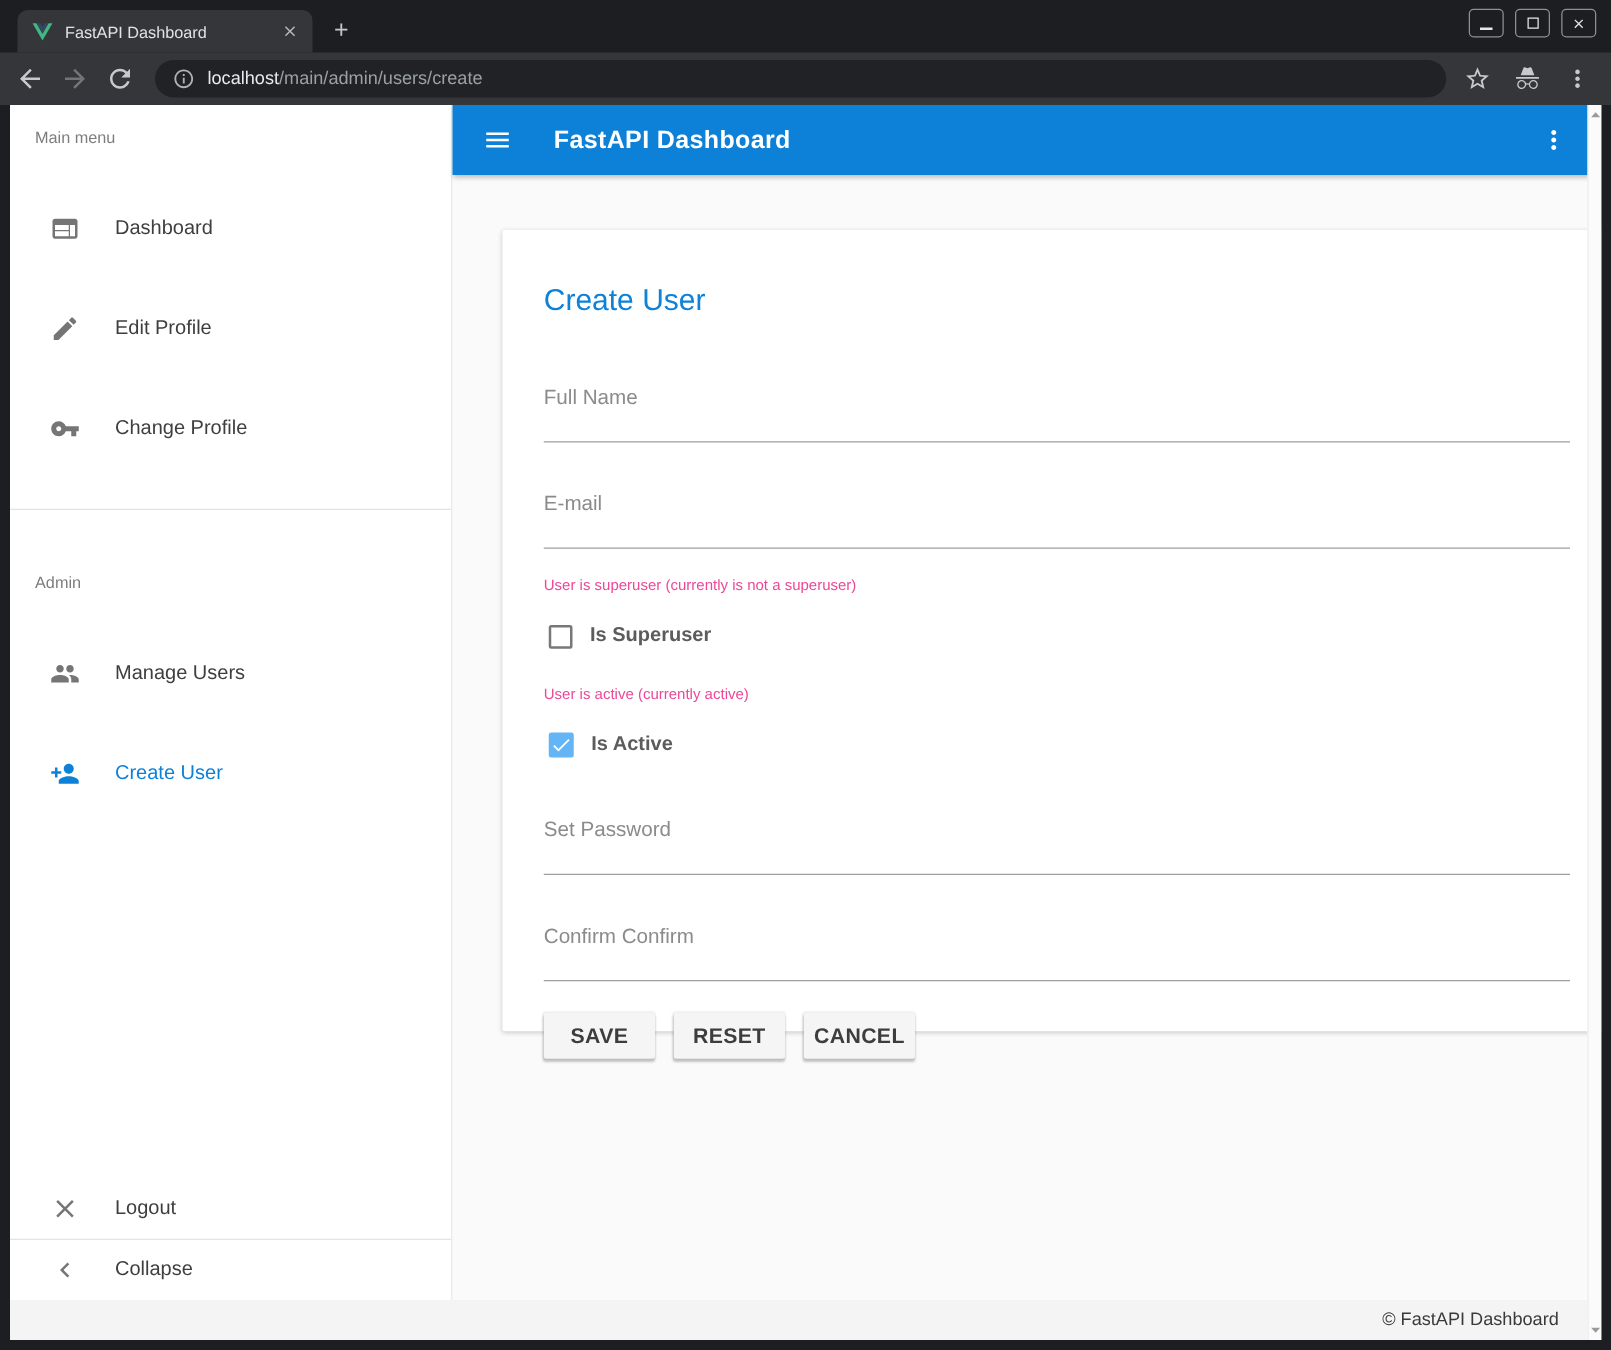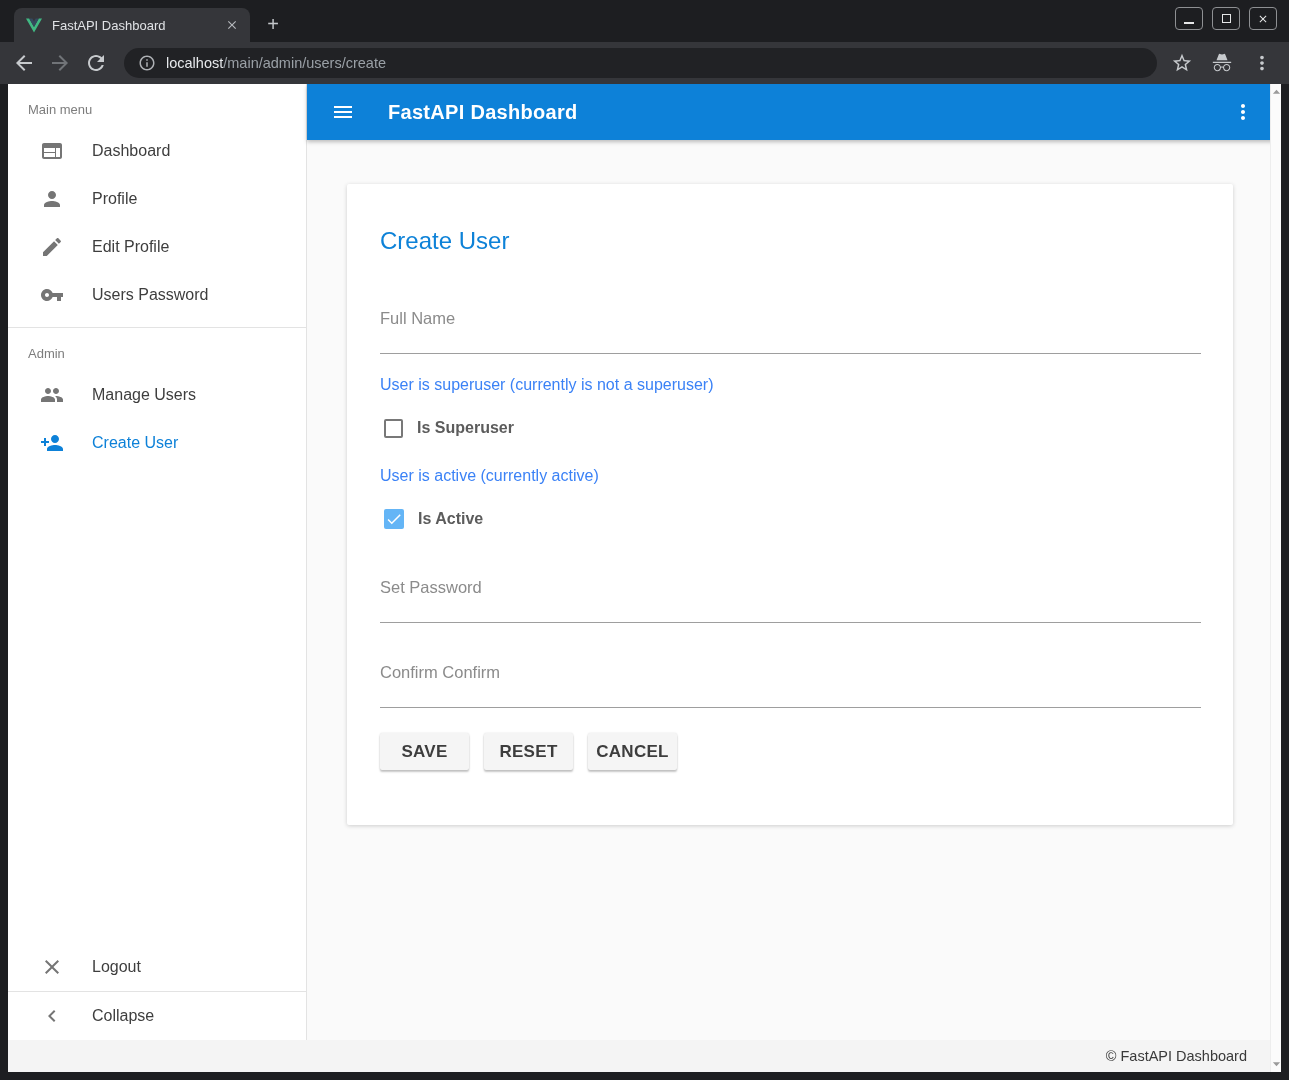--- a/index.html
+++ b/index.html
@@ -33,22 +33,22 @@
   .url-text .host { color:#e8eaed; }
   .toolbar-right { display:flex; align-items:center; gap:18px; margin-right:16px; }
   .tb-icon { width:22px; height:22px; color:#c7cacd; }
 
   
   .app { position:absolute; top:84px; left:8px; right:8px; bottom:8px; background:#fafafa;
          display:flex; flex-direction:column; overflow:hidden; }
   .app-body { flex:1; display:flex; min-height:0; }
 
   
-  .sidebar { width:299px; background:#ffffff; border-right:1px solid #e3e3e3;
-             display:flex; flex-direction:column; flex:none; }
+  .sidebar { width:354px; background:#ffffff; border-right:1px solid #e3e3e3;
+             display:flex; flex-direction:column; flex:none;gap:32px; }
   .side-header { font-size:13px; color:#7d7d7d; padding:18px 0 10px 20px; }
   .side-item { height:48px; display:flex; align-items:center; padding-left:32px; cursor:pointer; }
   .side-item .icon { width:24px; height:24px; color:#757575; flex:none; }
   .side-item .lbl { margin-left:28px; font-size:16px; color:#3e3e3e; }
   .side-item.active .icon { color:#0d81d8; }
   .side-item.active .lbl { color:#0d81d8; }
   .side-divider { border-top:1px solid #e3e3e3; margin:8px 0 0 0; }
   .side-bottom { margin-top:auto; }
 
   
@@ -63,21 +63,21 @@
   .card { position:absolute; left:40px; top:44px; width:886px; height:641px; background:#ffffff;
           border-radius:2px; box-shadow:0 1px 4px rgba(0,0,0,.18); padding:30px 32px 0 33px; }
   .card-title { font-size:24px; font-weight:normal; color:#0d82d8; margin-top:13px; }
 
   .field { margin-top:54px; border-bottom:1px solid #9e9e9e; padding-bottom:25px; }
   .field .ph { font-size:16.5px; color:#8b8b8b; }
   .field.email { margin-top:40px; }
   .field.pwd1 { margin-top:47px; }
   .field.pwd2 { margin-top:40px; }
 
-  .hint { font-size:16px; color:#3b82f6; }
+  .hint { font-size:12px; color:#ec4899; }
   .hint.sup { margin-top:22px; }
   .hint.act { margin-top:27px; }
 
   .check-row { display:flex; align-items:center; margin-top:22px; height:24px;font-weight:bold; }
   .checkbox { width:19px; height:19px; border:2px solid #787878; border-radius:2px; margin-left:4px; flex:none; }
   .checkbox.checked { border:none; background:#64b5f6; width:20px; height:20px;
                       display:flex; align-items:center; justify-content:center; }
   .checkbox.checked svg { width:18px; height:18px; color:#ffffff; }
   .check-row .clbl { margin-left:14px; font-size:16px; color:#5c5c5c; }
 
@@ -186,45 +186,37 @@
 
         <div class="side-item">
           <span class="icon">
             <svg viewBox="0 0 24 24" fill="currentColor" width="24" height="24">
                 <path d="M20 4H4c-1.1 0-1.99.9-1.99 2L2 18c0 1.1.9 2 2 2h16c1.1 0 2-.9 2-2V6c0-1.1-.9-2-2-2zm-5 14H4v-4h11v4zm0-5H4V9h11v4zm5 5h-4V9h4v9z"></path>
               </svg>
           </span>
           <span class="lbl">Dashboard</span>
         </div>
 
+
         <div class="side-item">
           <span class="icon">
             <svg viewBox="0 0 24 24" fill="currentColor" width="24" height="24">
-                <path d="M12 12c2.21 0 4-1.79 4-4s-1.79-4-4-4-4 1.79-4 4 1.79 4 4 4zm0 2c-2.67 0-8 1.34-8 4v2h16v-2c0-2.66-5.33-4-8-4z"></path>
-              </svg>
-          </span>
-          <span class="lbl">Profile</span>
+                <path d="M3 17.25V21h3.75L17.81 9.94l-3.75-3.75L3 17.25zM20.71 7.04c.39-.39.39-1.02 0-1.41l-2.34-2.34c-.39-.39-1.02-.39-1.41 0l-1.83 1.83 3.75 3.75 1.83-1.83z"></path>
+              </svg>
+          </span>
+          <span class="lbl">Edit Profile</span>
         </div>
 
         <div class="side-item">
           <span class="icon">
             <svg viewBox="0 0 24 24" fill="currentColor" width="24" height="24">
-                <path d="M3 17.25V21h3.75L17.81 9.94l-3.75-3.75L3 17.25zM20.71 7.04c.39-.39.39-1.02 0-1.41l-2.34-2.34c-.39-.39-1.02-.39-1.41 0l-1.83 1.83 3.75 3.75 1.83-1.83z"></path>
-              </svg>
-          </span>
-          <span class="lbl">Edit Profile</span>
-        </div>
-
-        <div class="side-item">
-          <span class="icon">
-            <svg viewBox="0 0 24 24" fill="currentColor" width="24" height="24">
                 <path d="M12.65 10C11.83 7.67 9.61 6 7 6c-3.31 0-6 2.69-6 6s2.69 6 6 6c2.61 0 4.83-1.67 5.65-4H17v4h4v-4h2v-4H12.65zM7 14c-1.1 0-2-.9-2-2s.9-2 2-2 2 .9 2 2-.9 2-2 2z"></path>
               </svg>
           </span>
-          <span class="lbl">Users Password</span>
+          <span class="lbl">Change Profile</span>
         </div>
 
         <div class="side-divider"></div>
         <div class="side-header">Admin</div>
 
         <div class="side-item">
           <span class="icon">
             <svg viewBox="0 0 24 24" fill="currentColor" width="24" height="24">
                 <path d="M16 11c1.66 0 2.99-1.34 2.99-3S17.66 5 16 5c-1.66 0-3 1.34-3 3s1.34 3 3 3zm-8 0c1.66 0 2.99-1.34 2.99-3S9.66 5 8 5C6.34 5 5 6.34 5 8s1.34 3 3 3zm0 2c-2.33 0-7 1.17-7 3.5V19h14v-2.5c0-2.33-4.67-3.5-7-3.5zm8 0c-.29 0-.62.02-.97.05 1.16.84 1.97 1.97 1.97 3.45V19h6v-2.5c0-2.33-4.67-3.5-7-3.5z"></path>
               </svg>
@@ -278,20 +270,23 @@
         </header>
 
         <div class="content">
           <section class="card">
             <h1 class="card-title">Create User</h1>
 
             <div class="field">
               <span class="ph">Full Name</span>
             </div>
 
+            <div class="field email">
+              <span class="ph">E-mail</span>
+            </div>
 
             <div class="hint sup">User is superuser (currently is not a superuser)</div>
 
             <div class="check-row">
               <span class="checkbox"></span>
               <span class="clbl">Is Superuser</span>
             </div>
 
             <div class="hint act">User is active (currently active)</div>
 

